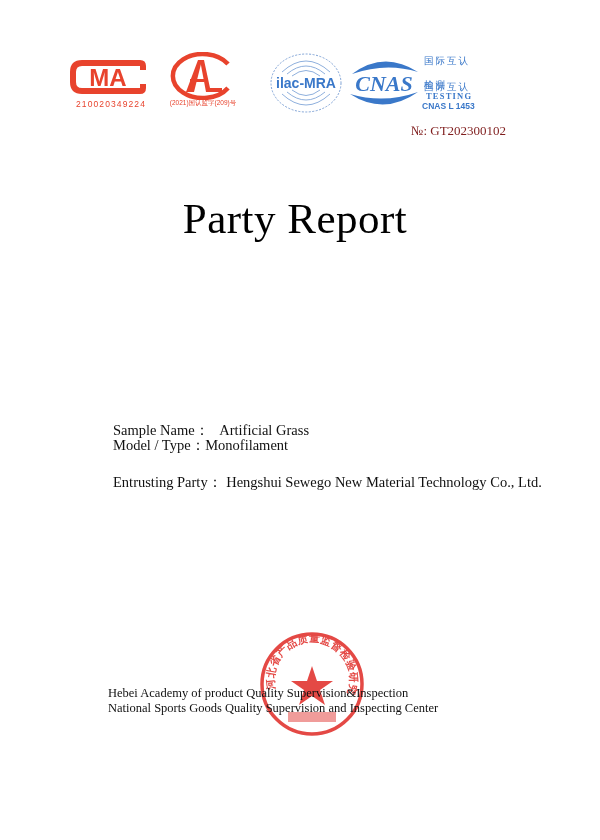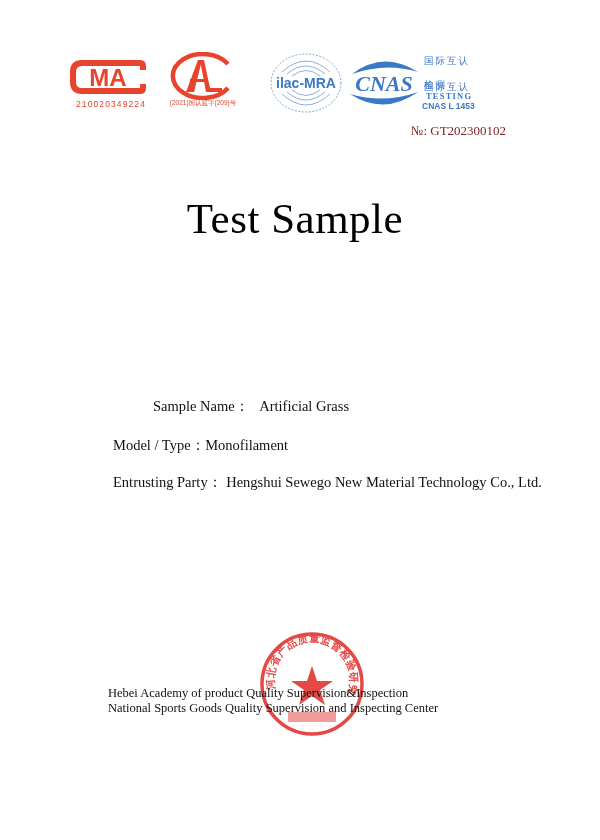--- a/index.html
+++ b/index.html
@@ -29,21 +29,21 @@
 
     
     #report-no { left: 411px; top: 123px; font-size: 13px; color: #7f1d1d; white-space: nowrap; }
 
     
     #title { left: 0; top: 194px; width: 590px; text-align: center; font-size: 43px; color: #000; letter-spacing: 0.5px; }
 
     
     .field { left: 113px; font-size: 14.5px; white-space: nowrap; color: #111; }
     .field .label { display: inline-block; }
-    #f1 { top: 397px; margin-left: 40px; }
+    #f1 { top: 421px; }
     #f1 .value { margin-left: 10px; }
     #f2 { top: 436px; }
     #f2 .value { margin-left: 0; }
     #f3 { top: 473px; }
     #f3 .value { margin-left: 4px; }
 
     
     #seal { left: 258px; top: 630px; width: 108px; height: 108px; opacity: 0.92; }
 
     
@@ -93,21 +93,21 @@
   </svg>
 </div>
 <div id="cnas-cn1" class="abs">国际互认</div>
 <div id="cnas-cn2" class="abs">国际互认</div>
 <div id="cnas-cn3" class="abs">检测</div>
 <div id="cnas-testing" class="abs">TESTING</div>
 <div id="cnas-code" class="abs">CNAS L 1453</div>
 
 <div id="report-no" class="abs">№: GT202300102</div>
 
-<div id="title" class="abs">Test Sample</div>
+<div id="title" class="abs">Party Report</div>
 
 <div id="f1" class="abs field">
   <span class="label">Sample Name：</span><span class="value">Artificial Grass</span>
 </div>
 <div id="f2" class="abs field">
   <span class="label">Model / Type：</span><span class="value">Monofilament</span>
 </div>
 <div id="f3" class="abs field">
   <span class="label">Entrusting Party：</span><span class="value">Hengshui Sewego New Material Technology Co., Ltd.</span>
 </div>

